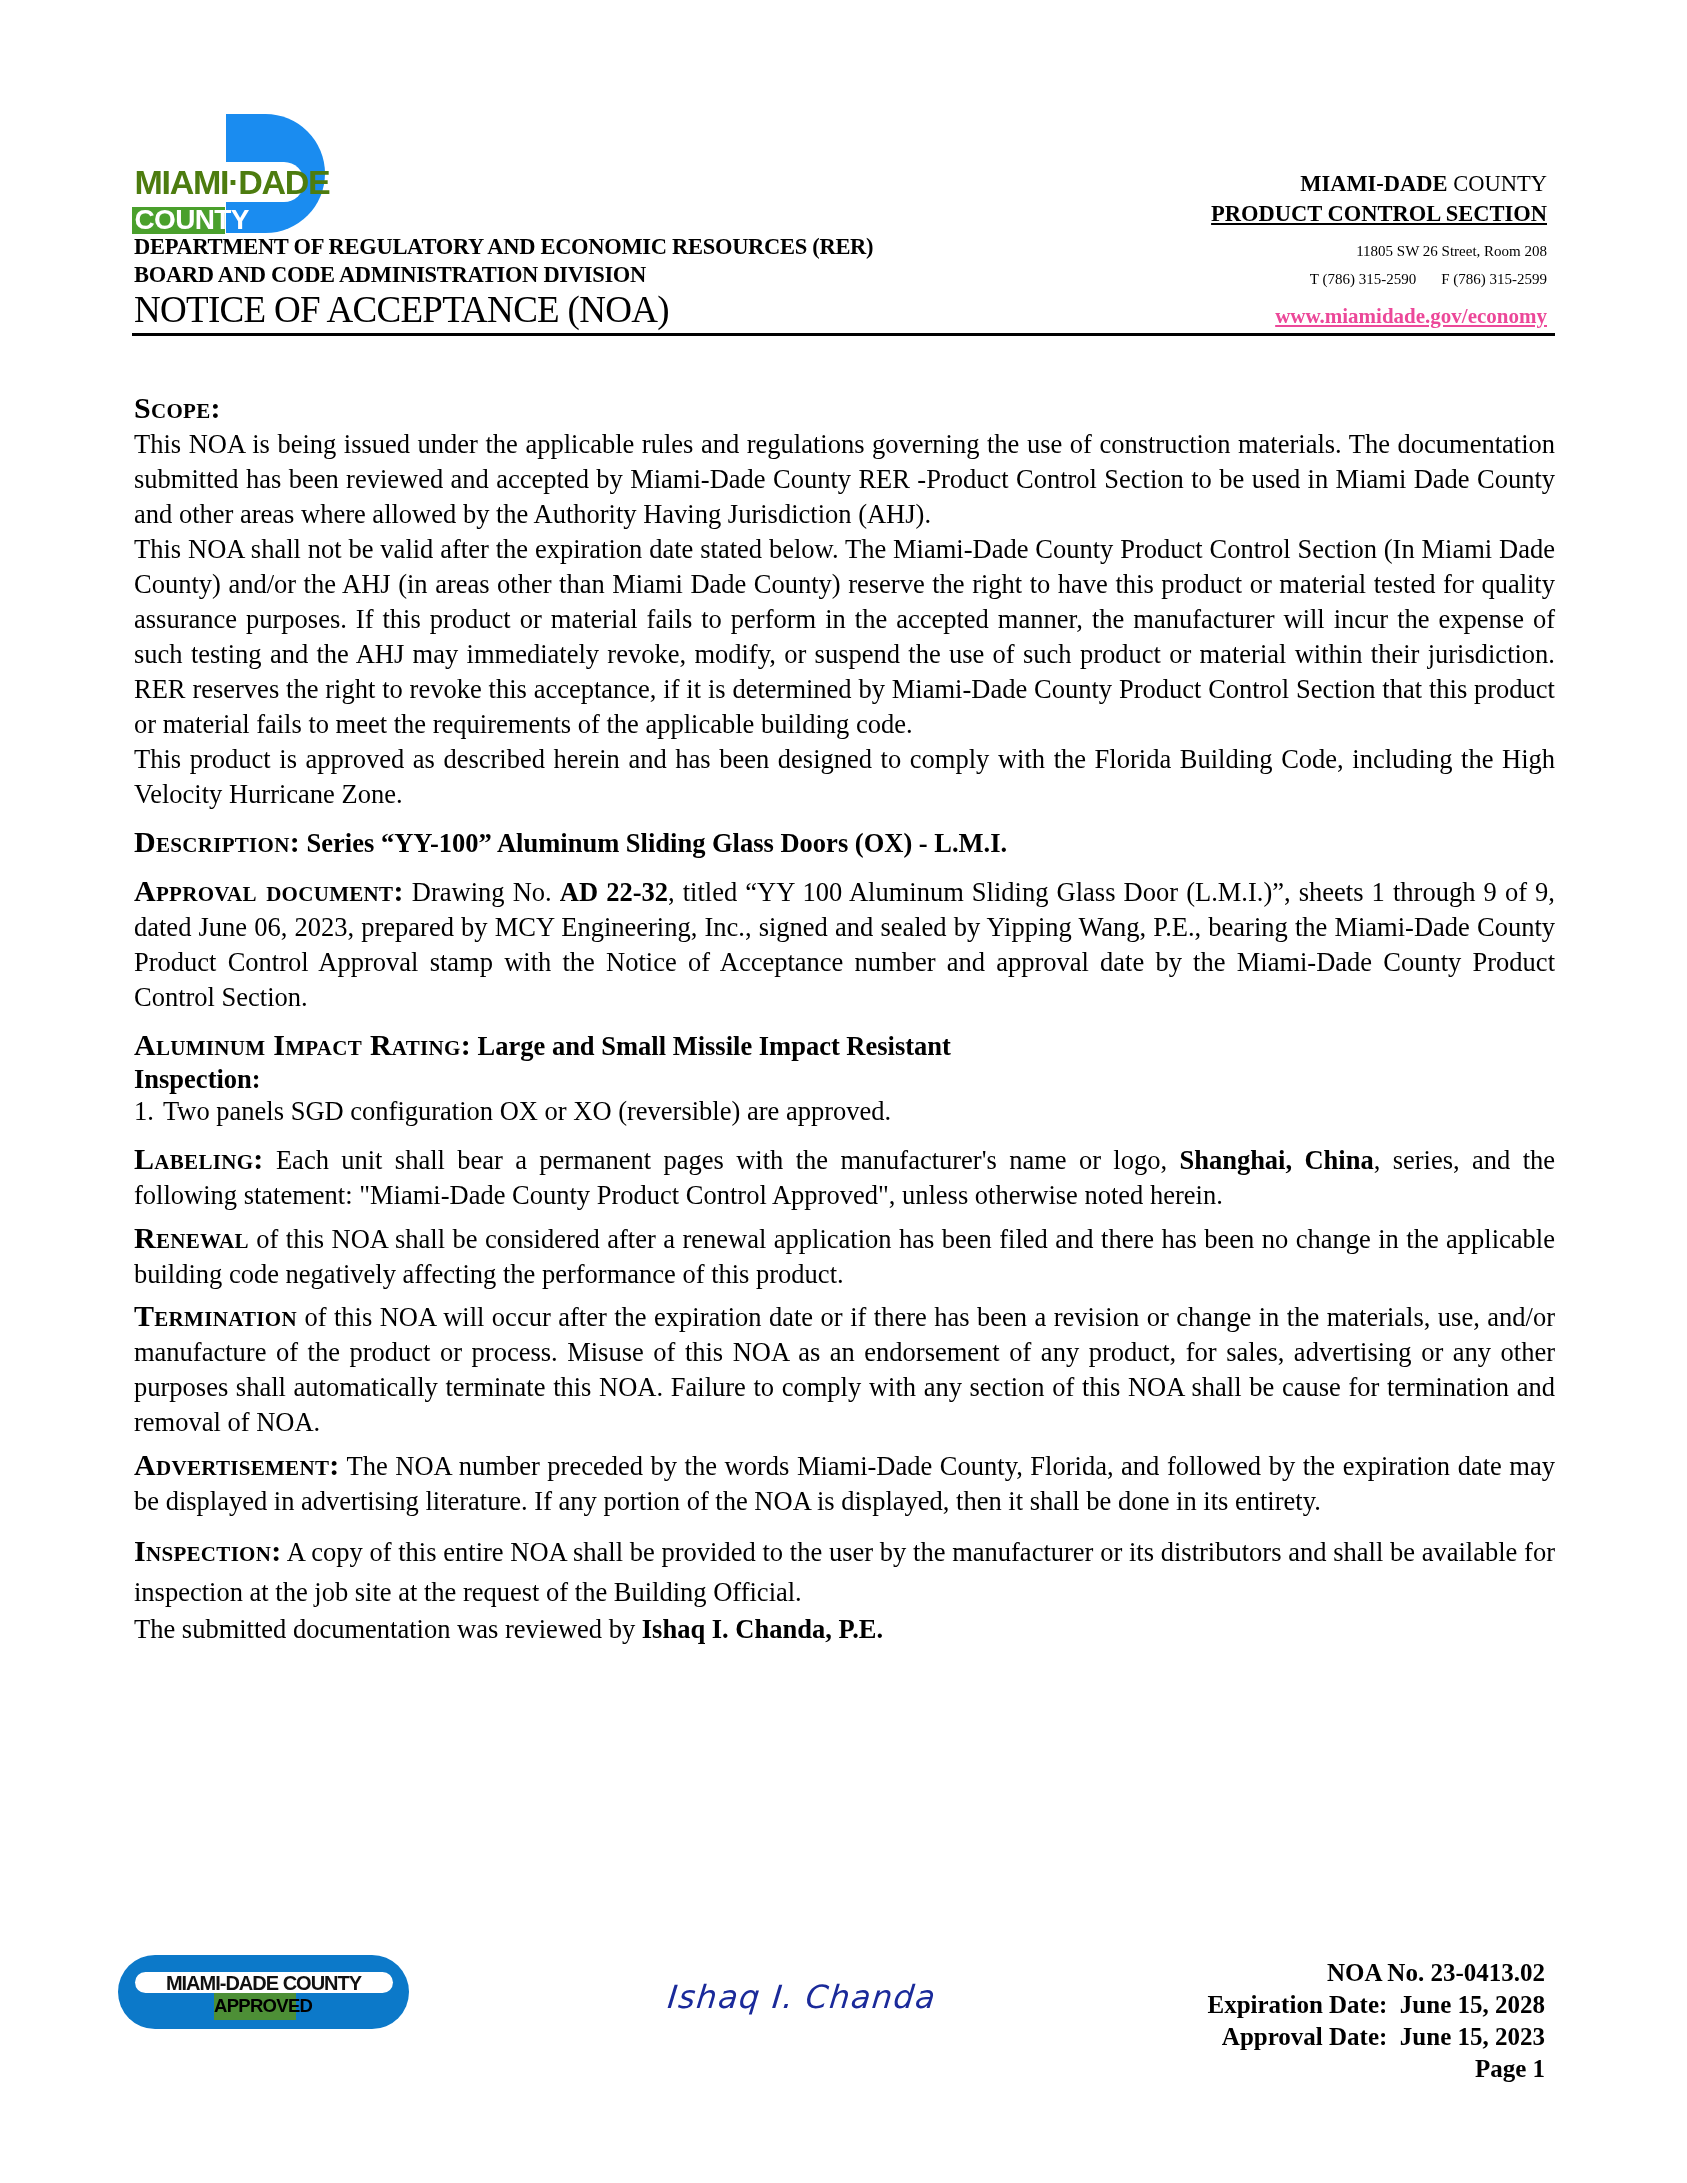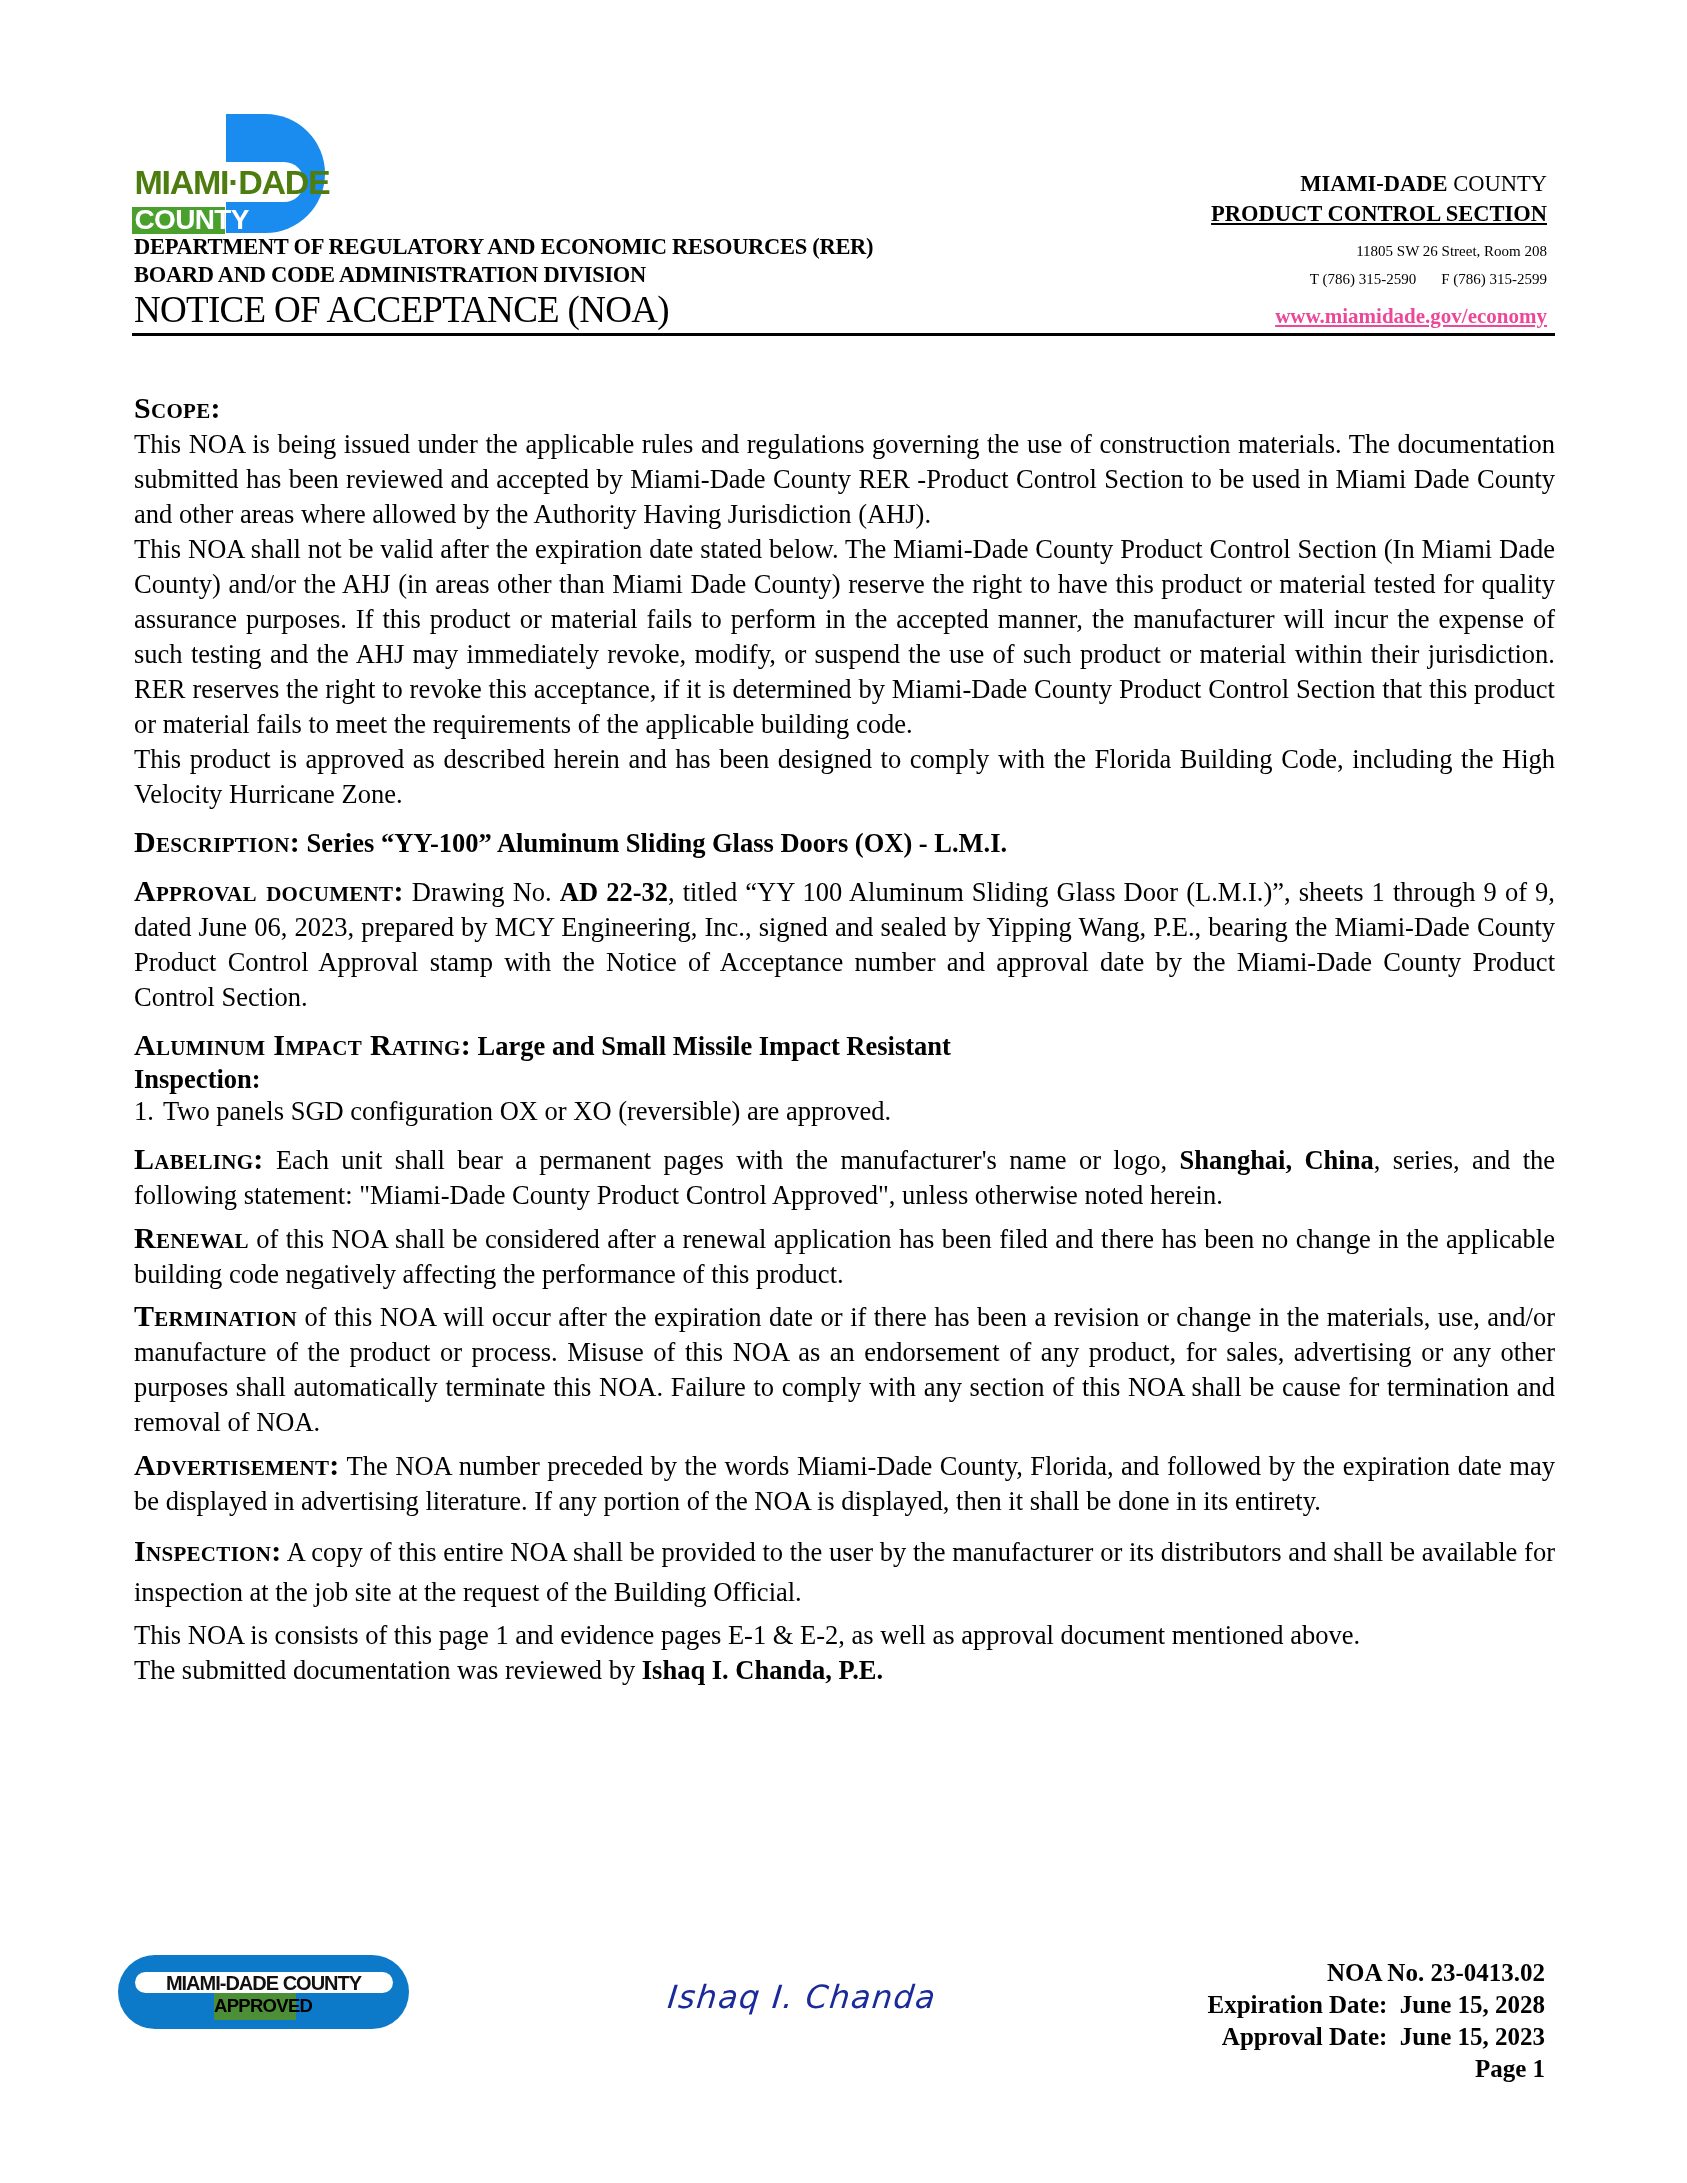--- a/index.html
+++ b/index.html
@@ -129,21 +129,20 @@
   </p>
 
   <p class="gap-s">
     <span class="sc">Advertisement:</span><span> The NOA number preceded by the words Miami-Dade County, Florida, and followed by the expiration date may be displayed in advertising literature.  If any portion of the NOA is displayed, then it shall be done in its entirety.</span>
   </p>
 
   <p class="sec" style="margin-top:14.6px; line-height:40px">
     <span class="sc">Inspection:</span><span> A copy of this entire NOA shall be provided to the user by the manufacturer or its distributors and shall be available for inspection at the job site at the request of the Building Official.</span>
   </p>
 
-  <p class="gap-s" style="text-align:left">This NOA is consists of this page 1 and evidence pages E-1 &amp; E-2, as well as approval document mentioned above.</p>
   <p style="text-align:left">
     <span>The submitted documentation was reviewed by </span><span class="bold">Ishaq I. Chanda, P.E.</span>
   </p>
 </div>
 
 <div class="approved-badge">
   <div class="pill"></div>
   <div class="pill-text">MIAMI-DADE COUNTY</div>
   <div class="green"></div>
   <div class="green-text">APPROVED</div>

